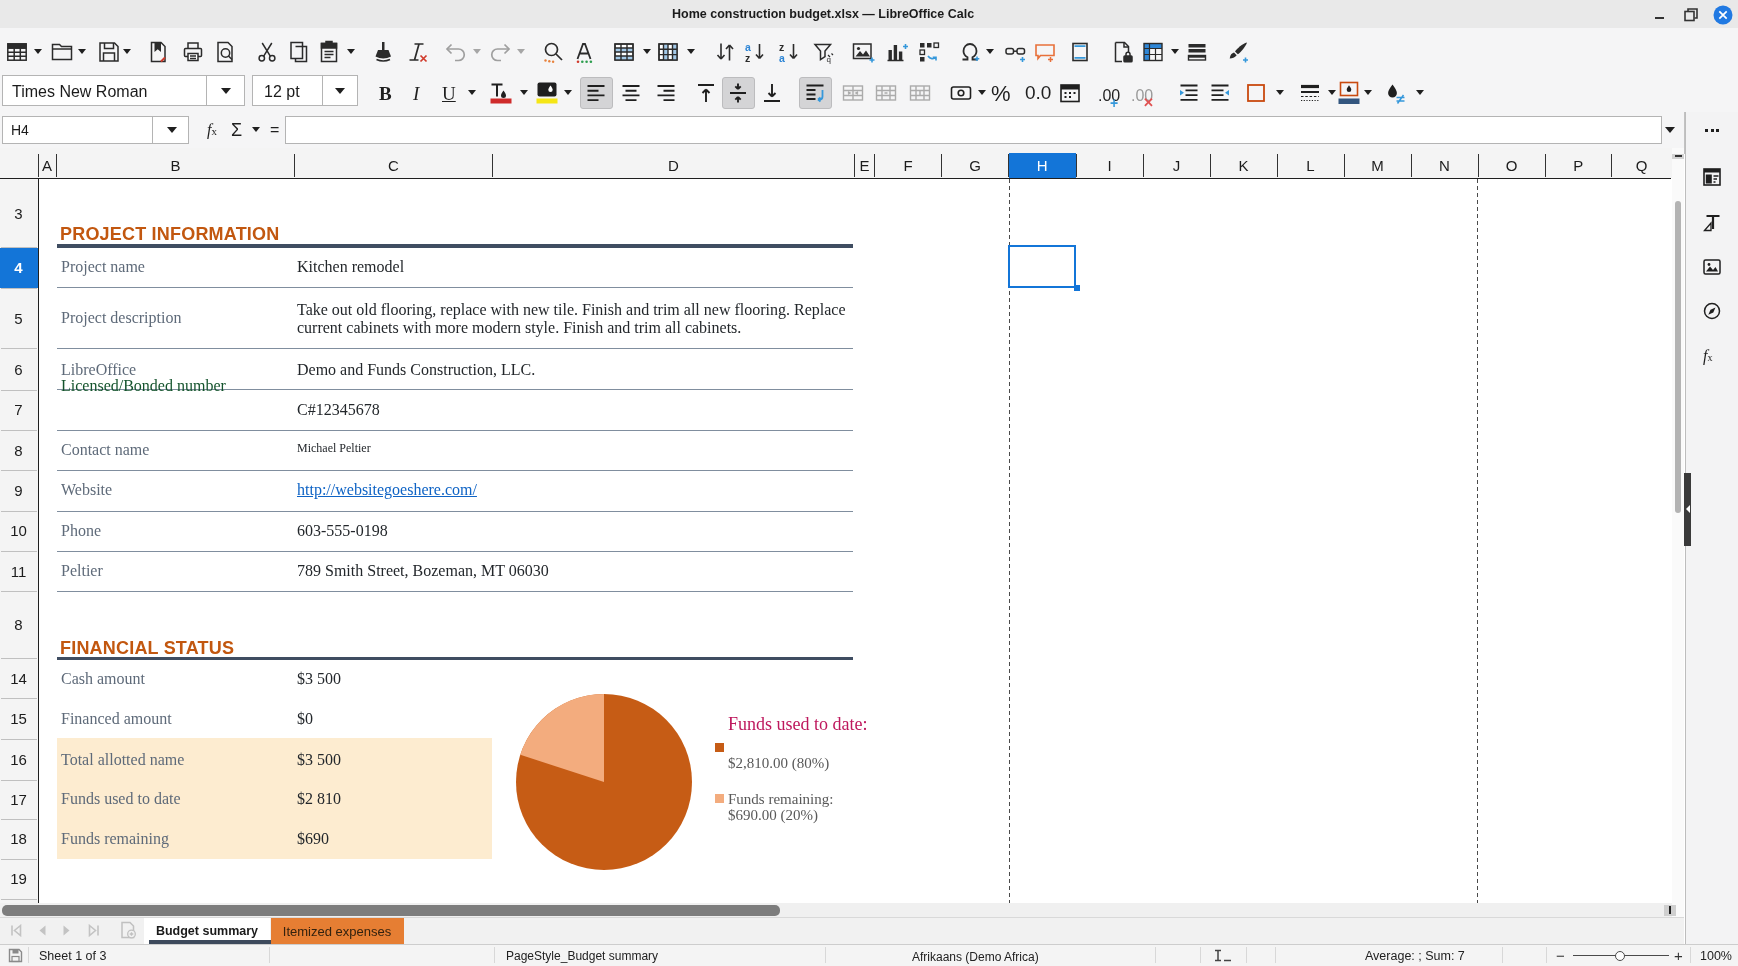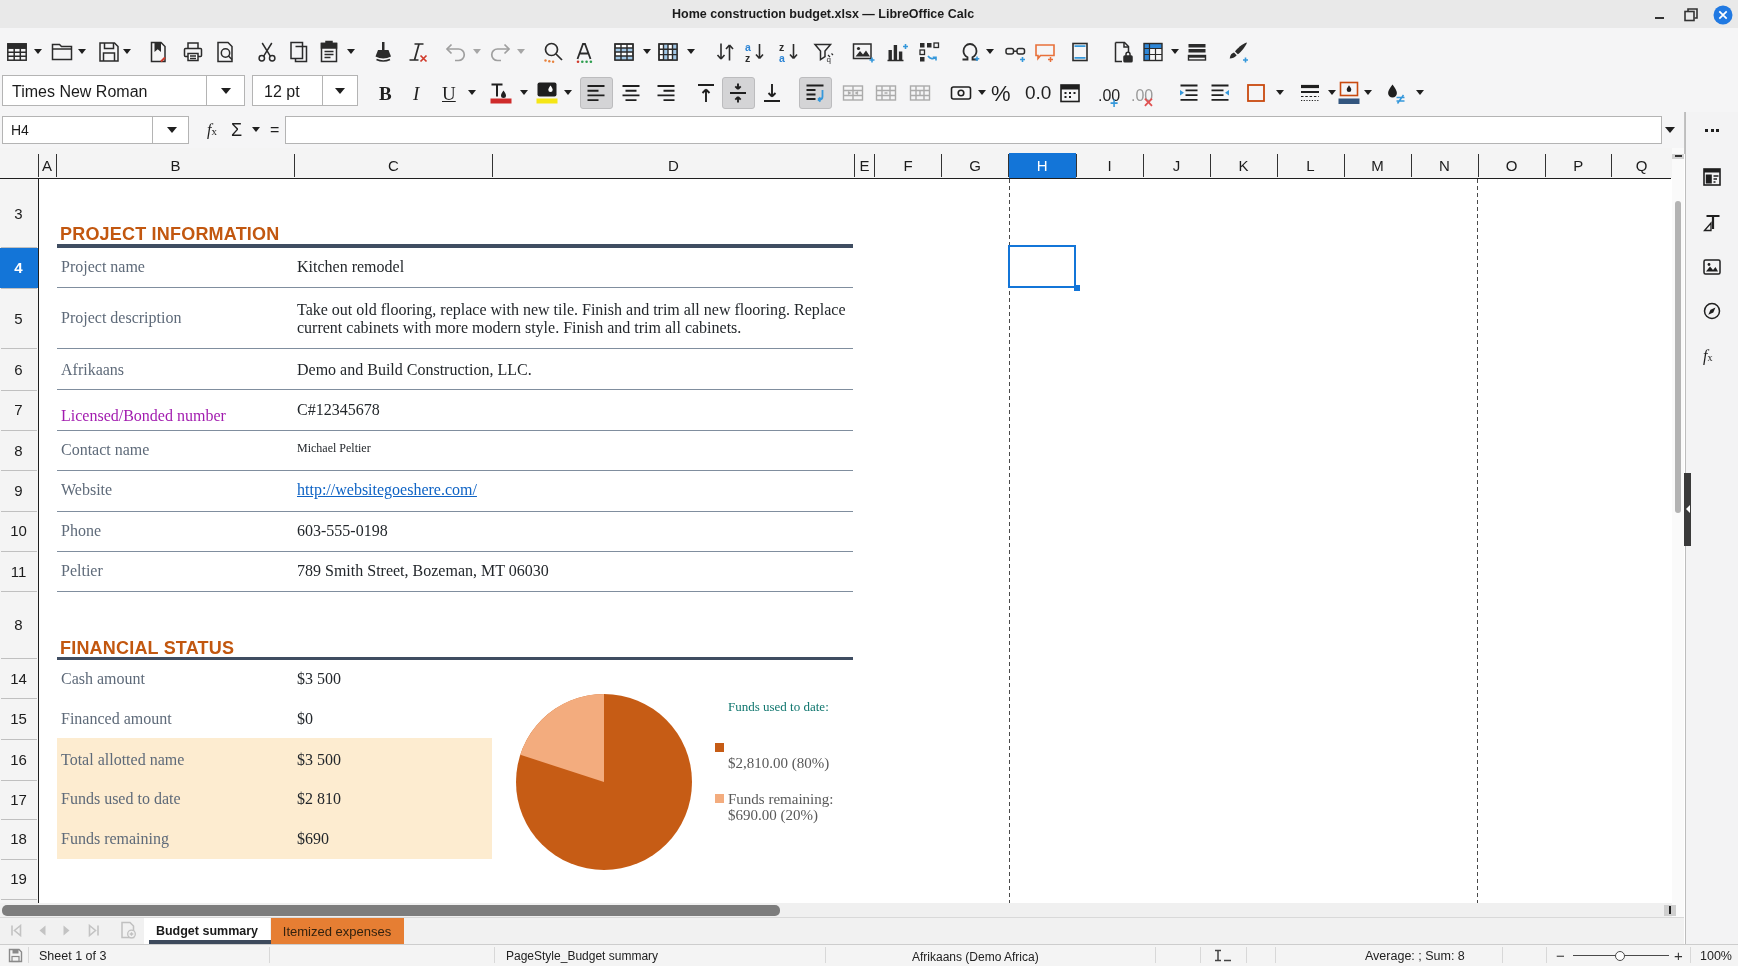--- a/index.html
+++ b/index.html
@@ -422,23 +422,23 @@
 <div class="hl" style="left:57px;top:389px;width:796px"></div>
 <div class="hl" style="left:57px;top:429.5px;width:796px"></div>
 <div class="hl" style="left:57px;top:470px;width:796px"></div>
 <div class="hl" style="left:57px;top:510.5px;width:796px"></div>
 <div class="hl" style="left:57px;top:551px;width:796px"></div>
 <div class="hl" style="left:57px;top:591px;width:796px"></div>
 <div class="t serif" style="left:61px;top:258px;font-size:16px;color:#5e6a79">Project name</div>
 <div class="t serif" style="left:297px;top:258px;font-size:16px;color:#23272b">Kitchen remodel</div>
 <div class="t serif" style="left:61px;top:309px;font-size:16px;color:#5e6a79">Project description</div>
 <div class="ab serif" style="left:297px;top:300.5px;font-size:16px;line-height:18.2px;color:#23272b;white-space:nowrap">Take out old flooring, replace with new tile. Finish and trim all new flooring. Replace<br>current cabinets with more modern style. Finish and trim all cabinets.</div>
-<div class="t serif" style="left:61px;top:360.5px;font-size:16px;color:#5e6a79">Afrikaans</div>
-<div class="t serif" style="left:297px;top:360.5px;font-size:16px;color:#23272b">Demo and Build Construction, LLC.</div>
-<div class="t serif" style="left:61px;top:407px;font-size:16px;color:#a21caf">Licensed/Bonded number</div>
+<div class="t serif" style="left:61px;top:360.5px;font-size:16px;color:#5e6a79">LibreOffice</div>
+<div class="t serif" style="left:297px;top:360.5px;font-size:16px;color:#23272b">Demo and Funds Construction, LLC.</div>
+<div class="t serif" style="left:61px;top:377px;font-size:16px;color:#14532d">Licensed/Bonded number</div>
 <div class="t serif" style="left:297px;top:400.5px;font-size:16px;color:#23272b">C#12345678</div>
 <div class="t serif" style="left:61px;top:441px;font-size:16px;color:#5e6a79">Contact name</div>
 <div class="t serif" style="left:297px;top:441px;font-size:12px;color:#23272b">Michael Peltier</div>
 <div class="t serif" style="left:61px;top:481px;font-size:16px;color:#5e6a79">Website</div>
 <div class="t serif" style="left:297px;top:481px;font-size:16px;color:#0e63c5;text-decoration:underline">http://websitegoeshere.com/</div>
 <div class="t serif" style="left:61px;top:521.5px;font-size:16px;color:#5e6a79">Phone</div>
 <div class="t serif" style="left:297px;top:521.5px;font-size:16px;color:#23272b">603-555-0198</div>
 <div class="t serif" style="left:61px;top:561.5px;font-size:16px;color:#5e6a79">Peltier</div>
 <div class="t serif" style="left:297px;top:561.5px;font-size:16px;color:#23272b">789 Smith Street, Bozeman, MT 06030</div>
 <div class="t serif" style="left:61px;top:669.5px;font-size:16px;color:#5e6a79">Cash amount</div>
@@ -450,21 +450,21 @@
 <div class="t serif" style="left:61px;top:790px;font-size:16px;color:#5e6a79">Funds used to date</div>
 <div class="t serif" style="left:297px;top:790px;font-size:16px;color:#23272b">$2 810</div>
 <div class="t serif" style="left:61px;top:829.5px;font-size:16px;color:#5e6a79">Funds remaining</div>
 <div class="t serif" style="left:297px;top:829.5px;font-size:16px;color:#23272b">$690</div>
 
 <svg class="ic" style="left:515px;top:693px" width="178" height="178" viewBox="-89 -89 178 178">
     <circle cx="0" cy="0" r="88" fill="#c65c15"></circle>
     <path d="M0 0 L0 -88 A88 88 0 0 0 -83.7 -27.2 Z" fill="#f3ac7e"></path>
   </svg>
 <div class="ab" style="left:715px;top:743px;width:9px;height:9px;background:#c65c15"></div>
-<div class="t serif" style="left:728px;top:699px;font-size:13px;color:#0f766e">Funds used to date:</div>
+<div class="t serif" style="left:728px;top:714px;font-size:18px;color:#be185d">Funds used to date:</div>
 <div class="t serif" style="left:728px;top:755px;font-size:15px;color:#595959">$2,810.00 (80%)</div>
 <div class="ab" style="left:715px;top:794px;width:9px;height:9px;background:#f3ac7e"></div>
 <div class="t serif" style="left:728px;top:791px;font-size:15px;color:#595959">Funds remaining:</div>
 <div class="t serif" style="left:728px;top:806.5px;font-size:15px;color:#595959">$690.00 (20%)</div>
 
 <div class="ab" style="left:1008.5px;top:179px;width:1px;height:724px;background:repeating-linear-gradient(180deg,#4a4a4a 0 4px,transparent 4px 7px)"></div>
 <div class="ab" style="left:1477px;top:179px;width:1px;height:724px;background:repeating-linear-gradient(180deg,#4a4a4a 0 4px,transparent 4px 7px)"></div>
 
 <div class="ab" style="left:1007.5px;top:244.5px;width:68.5px;height:43.5px;border:2.5px solid #1375d8"></div>
 <div class="ab" style="left:1073.5px;top:284.5px;width:6px;height:6px;background:#1375d8"></div>
@@ -544,21 +544,21 @@
 <div class="sep" style="left:825px;top:947px;height:16px"></div>
 <div class="t" style="left:912px;top:949.5px;font-size:12px;color:#222">Afrikaans (Demo Africa)</div>
 <div class="sep" style="left:1155px;top:947px;height:16px"></div>
 <svg class="ic" style="left:1214px;top:949px" width="22" height="13" viewBox="0 0 22 13">
     <path d="M1 1.5h6M4 1.5v10M1 11.5h6" fill="none" stroke="#444" stroke-width="1.5"></path>
     <path d="M10 11.5h7" stroke="#444" stroke-width="1.5"></path>
   </svg>
 <div class="sep" style="left:1200px;top:947px;height:16px"></div>
 <div class="sep" style="left:1246px;top:947px;height:16px"></div>
 <div class="sep" style="left:1275px;top:947px;height:16px"></div>
-<div class="t" style="left:1365px;top:949px;font-size:12.5px;color:#222">Average: ; Sum: 8</div>
+<div class="t" style="left:1365px;top:949px;font-size:12.5px;color:#222">Average: ; Sum: 7</div>
 <div class="sep" style="left:1502px;top:947px;height:16px"></div>
 <div class="sep" style="left:1546px;top:947px;height:16px"></div>
 <div class="t" style="left:1556px;top:947px;font-size:15px;color:#333">−</div>
 <div class="ab" style="left:1573px;top:954.5px;width:96px;height:1.5px;background:#4a4a4a"></div>
 <div class="ab" style="left:1614.5px;top:950.5px;width:10px;height:10px;border:1.5px solid #4a4a4a;border-radius:50%;background:#fdfdfd"></div>
 <div class="t" style="left:1674px;top:947px;font-size:15px;color:#333">+</div>
 <div class="sep" style="left:1690px;top:947px;height:16px"></div>
 <div class="t" style="left:1700px;top:949px;font-size:12.5px;color:#222">100%</div>
 
 </body></html>

